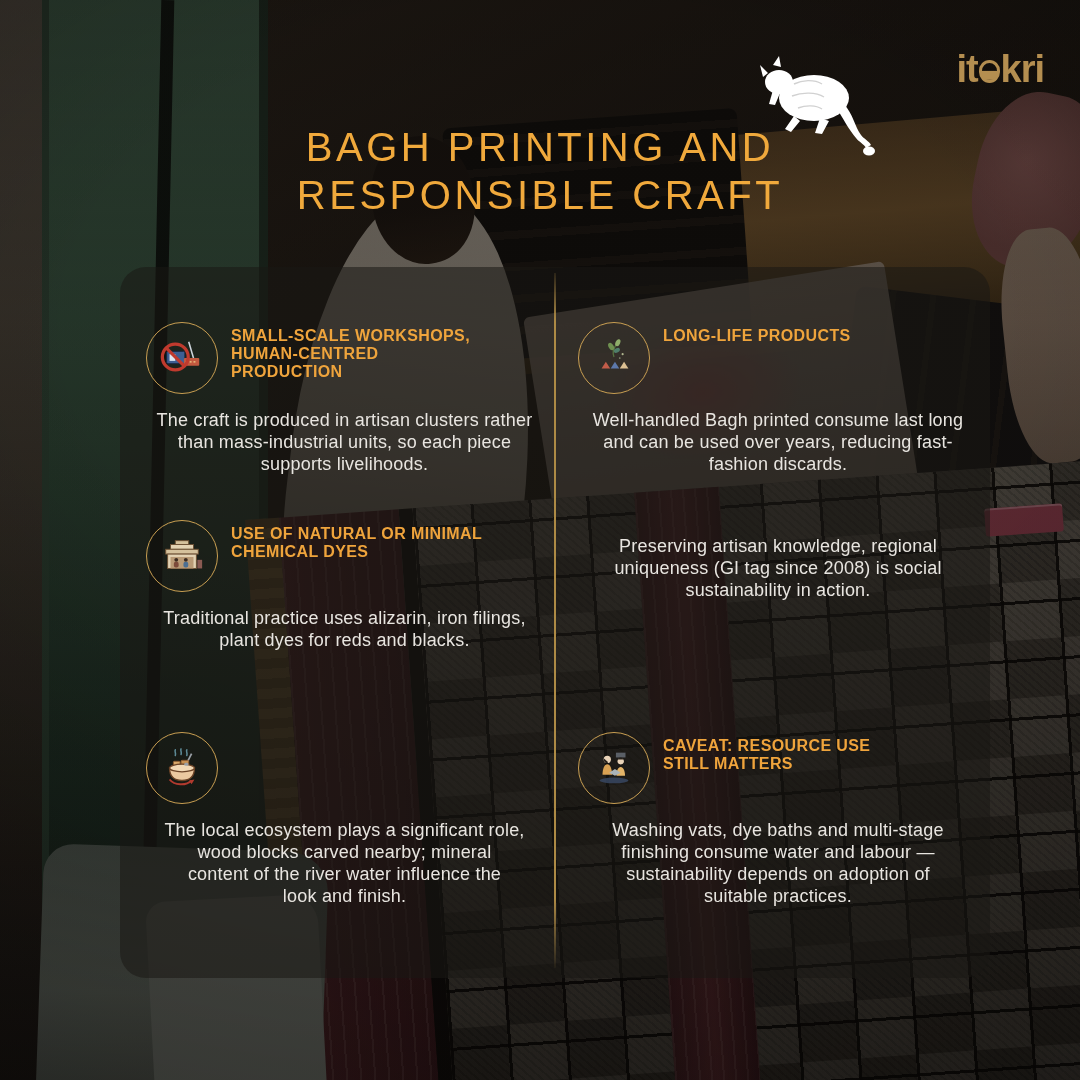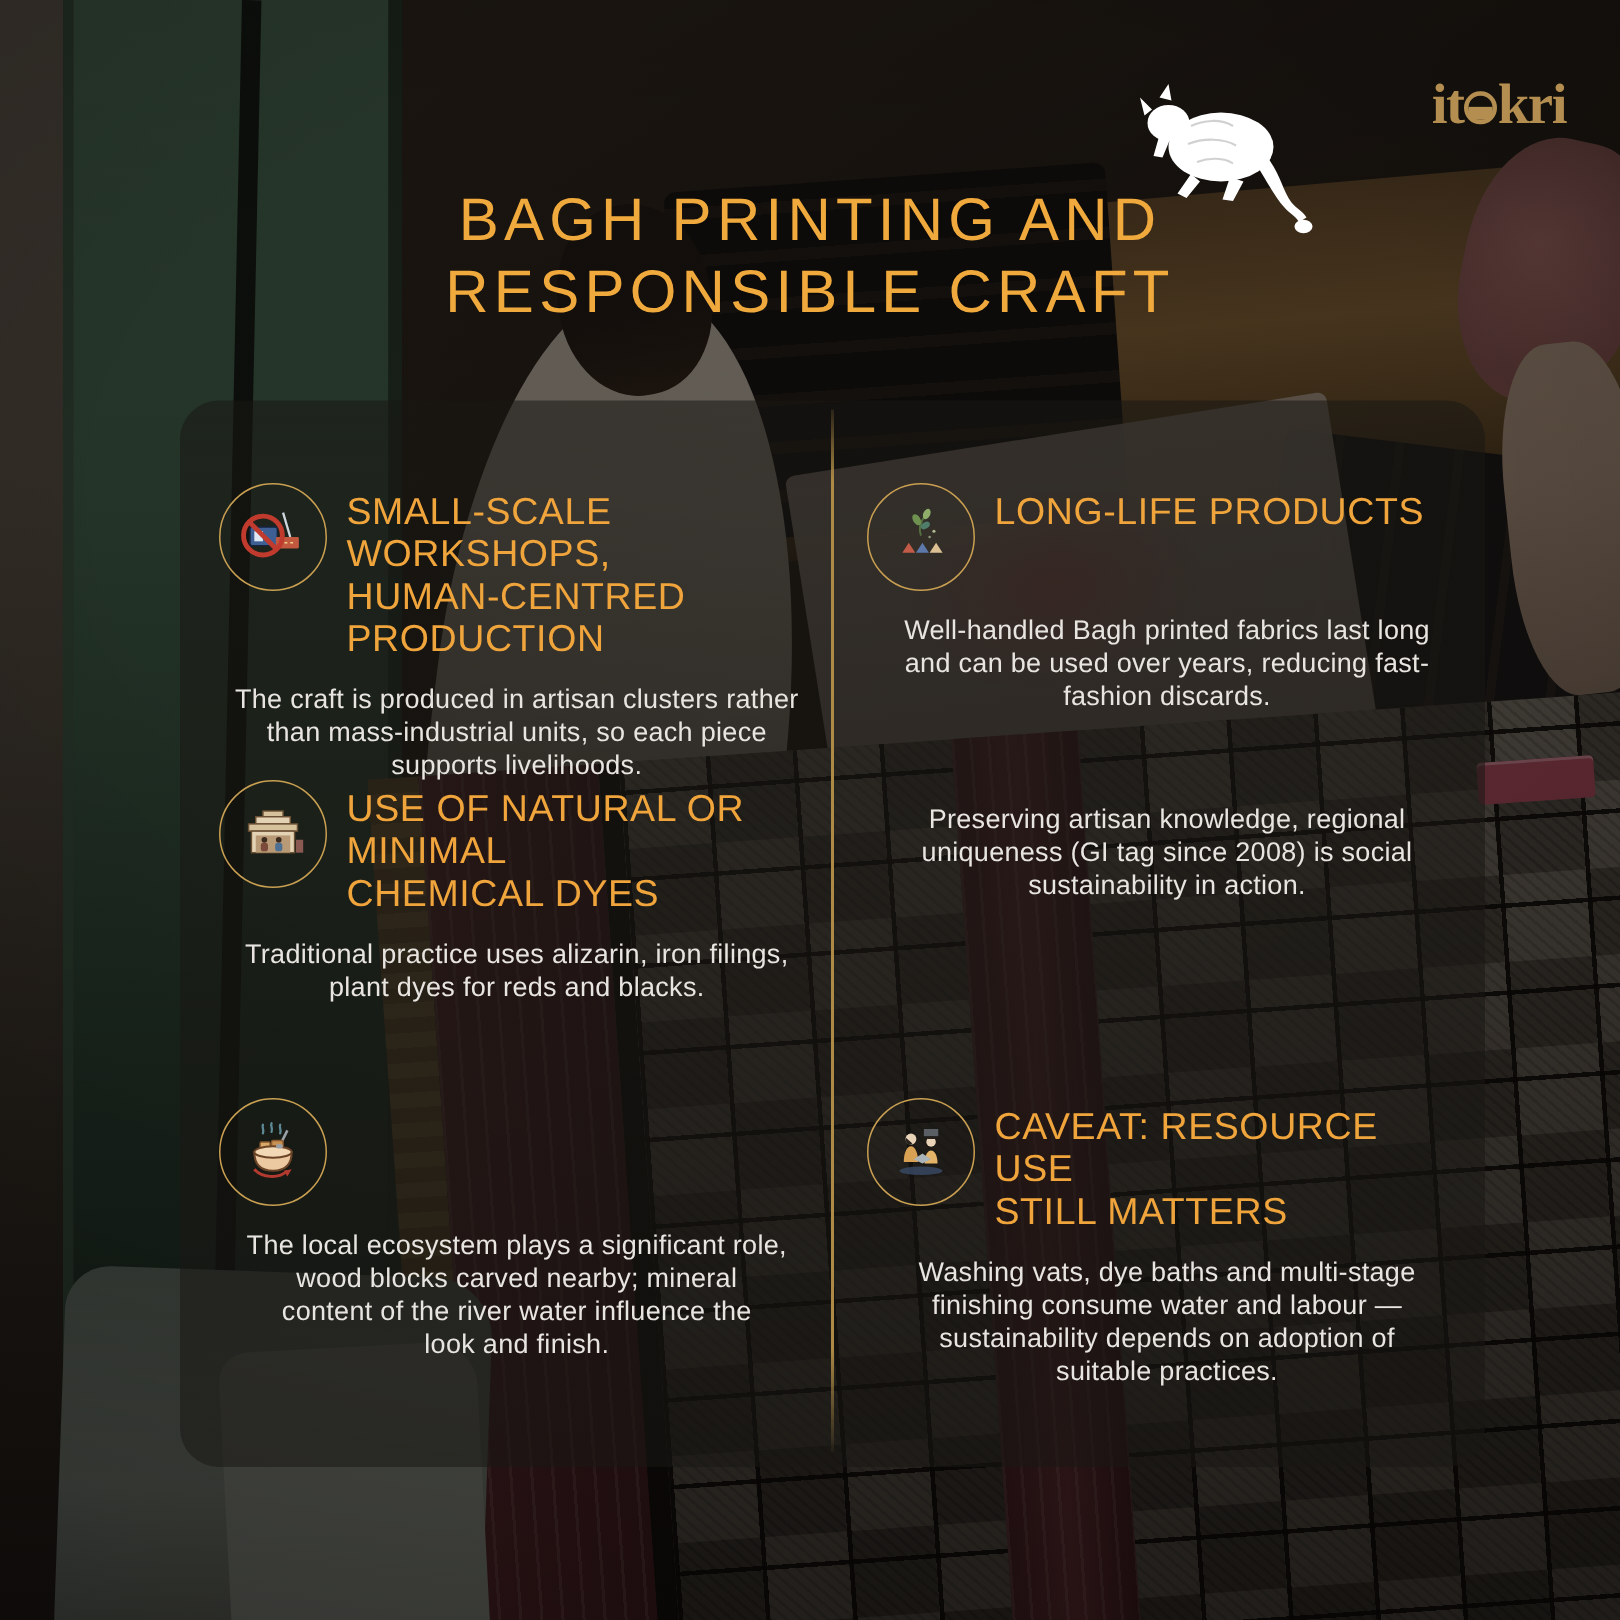--- a/index.html
+++ b/index.html
@@ -66,40 +66,40 @@
   .bg-redbox{left:985px;top:506px;width:78px;height:28px;transform:rotate(-4deg);
     border-radius:3px;background:#8f3c4c;box-shadow:inset 0 2px 0 rgba(255,255,255,.25);}
   .bg-overlay{inset:0;z-index:1;
     background:
       radial-gradient(140% 90% at 50% 30%, rgba(0,0,0,0) 30%, rgba(0,0,0,.35) 100%),
       linear-gradient(180deg, rgba(12,10,8,.50) 0%, rgba(12,10,8,.38) 30%, rgba(10,8,7,.45) 100%);}
 
   
   .fg{position:absolute;z-index:2;}
   .brand-logo{top:48px;right:36px;font-size:38px;font-weight:700;color:#bd9554;
-    letter-spacing:-1px;display:flex;align-items:center;opacity:.95;font-family:Liberation Serif, serif;}
+    letter-spacing:-1px;display:flex;align-items:center;opacity:.95;}
   .o-mark{display:inline-block;width:.56em;height:.58em;border:.085em solid #bd9554;border-radius:50%;
     background:linear-gradient(180deg,rgba(0,0,0,0) 46%,#bd9554 46%);margin:0 .02em;transform:translateY(.05em);}
   .main-title{left:50%;transform:translateX(-50%);top:96px;width:760px;text-align:center;
     font-size:40px;font-weight:400;letter-spacing:3.5px;line-height:1.2;color:#f0a93c;
     white-space:pre-line;}
   .bull{left:748px;top:52px;width:142px;height:118px;}
 
   .panel{left:120px;top:267px;width:870px;height:711px;border-radius:26px;
     background:rgba(26,23,20,.55);}
   .divider{position:absolute;left:calc(50% - 1px);top:6px;width:2px;height:695px;
     background:linear-gradient(180deg,rgba(173,138,69,.15),#ad8a45 7%,#ad8a45 90%,rgba(173,138,69,.05));}
   .grid{position:absolute;inset:0;display:grid;grid-template-columns:1fr 1fr;
     grid-template-rows:198px 212px 1fr;padding-top:55px;}
   .sec{padding:0 12px 0 26px;}
   .sec.right{padding-left:23px;}
   .sec-head{display:flex;align-items:flex-start;gap:13px;}
   .icon-wrap{width:72px;height:72px;border:1.6px solid #c99f52;border-radius:50%;flex:none;
     display:flex;align-items:center;justify-content:center;}
-  .sec-title{margin:0;padding-top:5px;font-size:25px;font-weight:400;line-height:1.13;
+  .sec-title{margin:0;padding-top:5px;font-size:16px;font-weight:700;line-height:1.13;
     letter-spacing:.4px;color:#efa43c;white-space:pre-line;}
   .sec-body{margin:16px 0 0 0;font-size:18px;line-height:1.22;letter-spacing:.2px;
     color:#e8e5e0;white-space:pre-line;text-align:center;}
 </style>
 </head>
 <body>
 
 <div id="stage">
 
   <div>
@@ -186,21 +186,21 @@
               <ellipse cx="27" cy="16" rx="2.2" ry="3.4" fill="#4f7d6a" transform="rotate(60 27 16)"></ellipse>
               <circle cx="33" cy="20" r="1.1" fill="#b0b890"></circle>
               <circle cx="30" cy="24" r="0.9" fill="#8a9378"></circle>
               <path d="M11 35l4.5-7 4.5 7z" fill="#c25c49"></path>
               <path d="M20.5 35l4.5-7 4.5 7z" fill="#5d79ab"></path>
               <path d="M30 35l4.5-7 4.5 7z" fill="#dcc093"></path>
             </svg>
           </div>
           <h3 class="sec-title">LONG-LIFE PRODUCTS</h3>
         </div>
-        <p class="sec-body">Well-handled Bagh printed fabrics last long
+        <p class="sec-body">Well-handled Bagh printed consume last long
 and can be used over years, reducing fast-
 fashion discards.</p>
       </section>
 
       <section class="sec">
         <div class="sec-head">
           <div class="icon-wrap">
             <svg viewBox="0 0 48 48" width="46" height="46" aria-hidden="true">
               <rect x="17" y="8" width="14" height="4" fill="#d5c19c" stroke="#6b4f33" stroke-width="1"></rect>
               <rect x="12" y="12" width="24" height="5" fill="#e3d2b3" stroke="#6b4f33" stroke-width="1"></rect>

